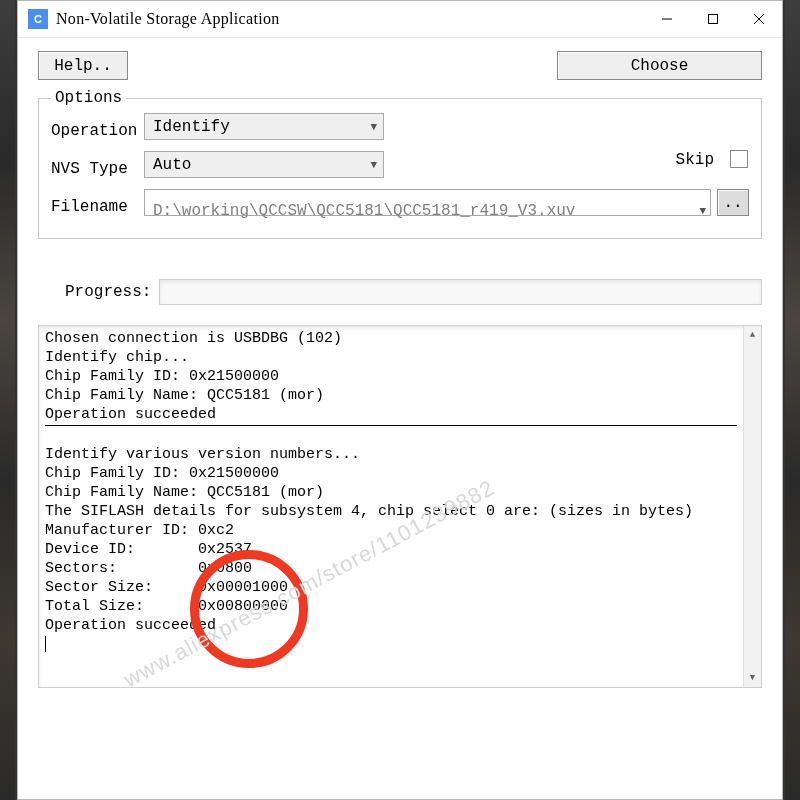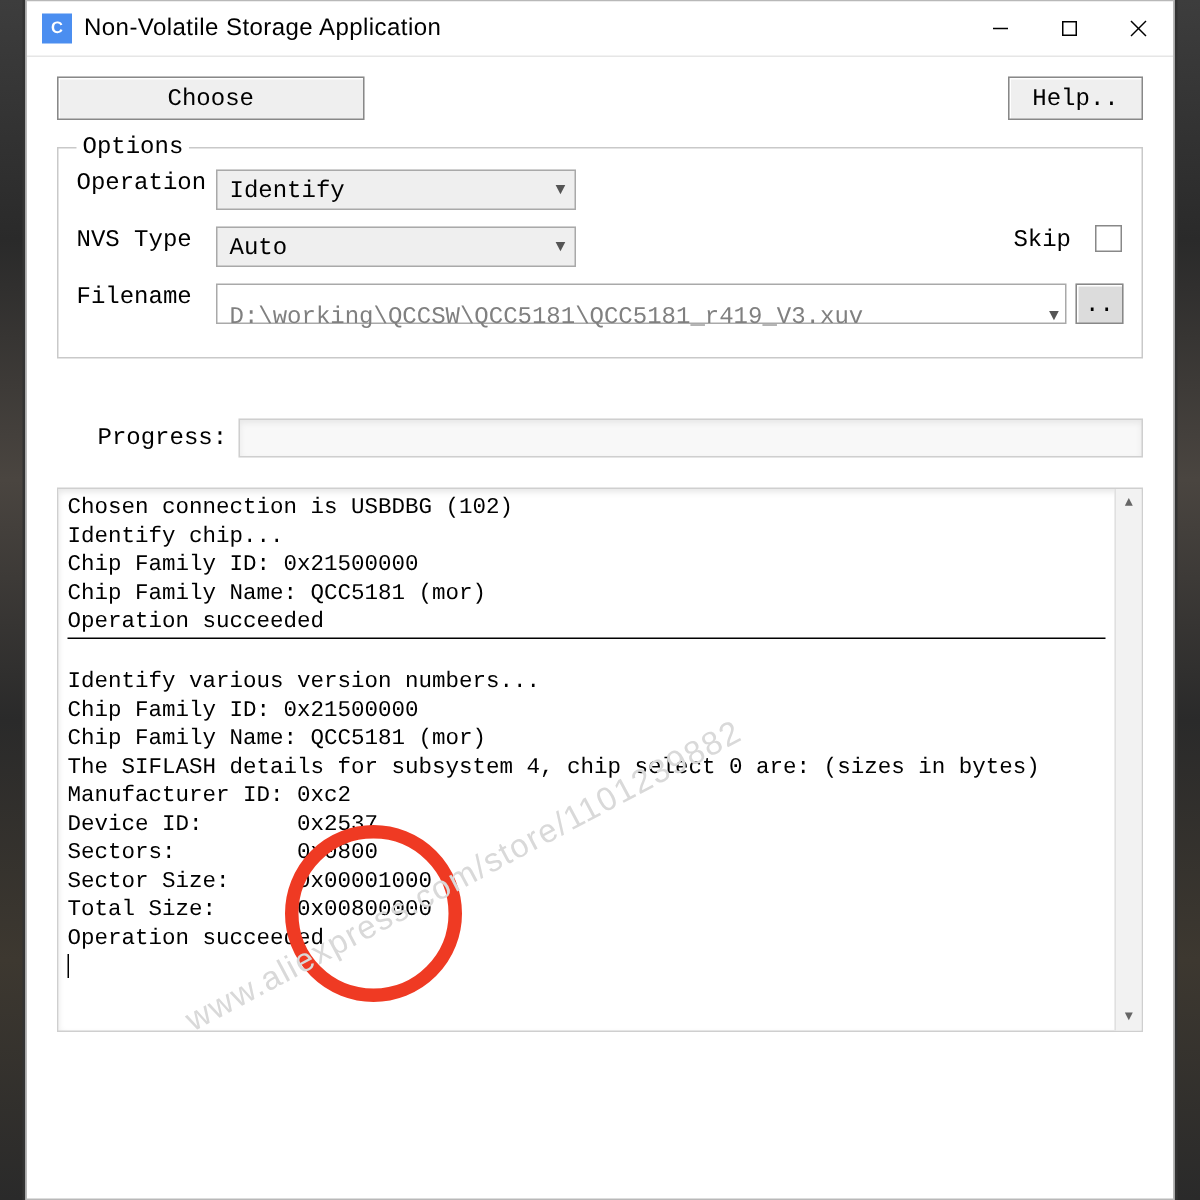--- a/index.html
+++ b/index.html
@@ -13,21 +13,21 @@
 
 .win{position:absolute;left:17px;top:0;width:766px;height:800px;background:#fff;
  border:1px solid #b8b8b8}
 
 
 .titlebar{height:37px;display:flex;align-items:center;background:#fff;
  border-bottom:1px solid #e6e6e6}
 .appicon{width:20px;height:20px;margin:0 8px 0 10px;background:#4b8ef0;
  display:flex;align-items:center;justify-content:center;font-size:11px;color:#fff;
  font-family:Arial;font-weight:bold}
-.title{flex:1;font-family:Liberation Sans, sans-serif;font-size:16px;
+.title{flex:1;font-family:Liberation Serif, serif;font-size:16px;
  color:#000;letter-spacing:.3px}
 .winbtn{width:46px;height:37px;display:flex;align-items:center;justify-content:center;
  cursor:pointer}
 .winbtn svg{stroke:#000;fill:none;stroke-width:1}
 
 
 .client{padding:13px 20px 8px 20px}
 
 
 .toprow{display:flex;justify-content:space-between;margin-bottom:18px}
@@ -37,21 +37,21 @@
 .btn-choose{width:205px}
 .btn-help{width:90px}
 .btn-adv{width:120px}
 .btn-browse{width:32px;height:27px;background:#dcdcdc}
 .btn-run{width:115px;height:70px}
 
 
 .fs{border:1px solid #c9c9c9;position:relative;padding:14px 12px 22px 12px}
 .fs-legend{position:absolute;top:-10px;left:12px;background:#fff;padding:0 4px}
 
-.row{display:flex;align-items:flex-start;margin-bottom:11px}
+.row{display:flex;align-items:flex-end;margin-bottom:11px}
 .lbl{width:93px}
 .sel{width:240px;height:27px;border:1px solid #a9a9a9;background:#efefef;
  display:flex;align-items:center;justify-content:space-between;padding:0 6px 0 8px}
 .sel .arrow{font-size:11px;color:#555}
 .right{position:absolute}
 .adv{right:12px;top:12px}
 .skiplbl{right:47px;top:52px}
 .skipchk{right:13px;top:51px;width:18px;height:18px;border:1px solid #888;background:#fff}
 
 .file-in{flex:1;height:27px;border:1px solid #a9a9a9;background:#fff;
@@ -119,22 +119,22 @@
    <svg width="12" height="12">
           <line x1="1" y1="1" x2="11" y2="11"></line>
           <line x1="11" y1="1" x2="1" y2="11"></line>
         </svg>
   </div>
  </div>
 
  <div class="client">
 
   <div class="toprow">
+   <div class="btn btn-help">Help..</div>
    <div class="btn btn-choose">Choose</div>
-   <div class="btn btn-help">Help..</div>
   </div>
 
   <div class="fs">
    <div class="fs-legend">Options</div>
 
    <div class="row">
     <div class="lbl">Operation</div>
     <div class="sel">
      <span>Identify</span>
      <span class="arrow">▼</span>

